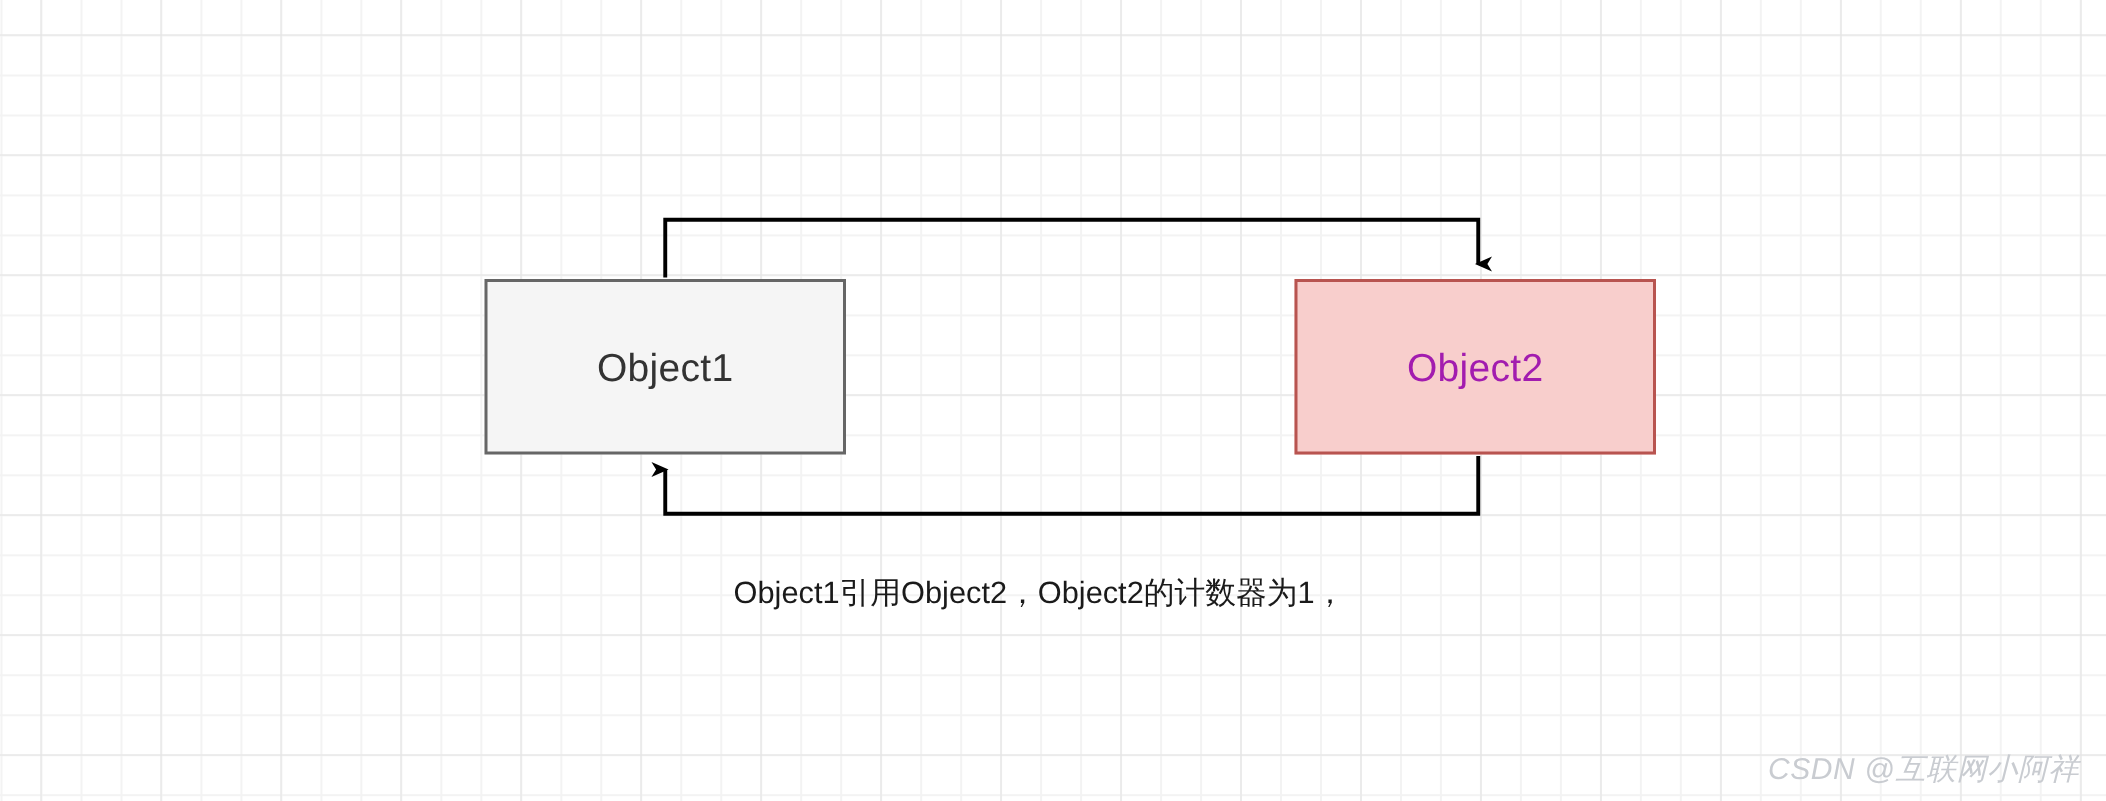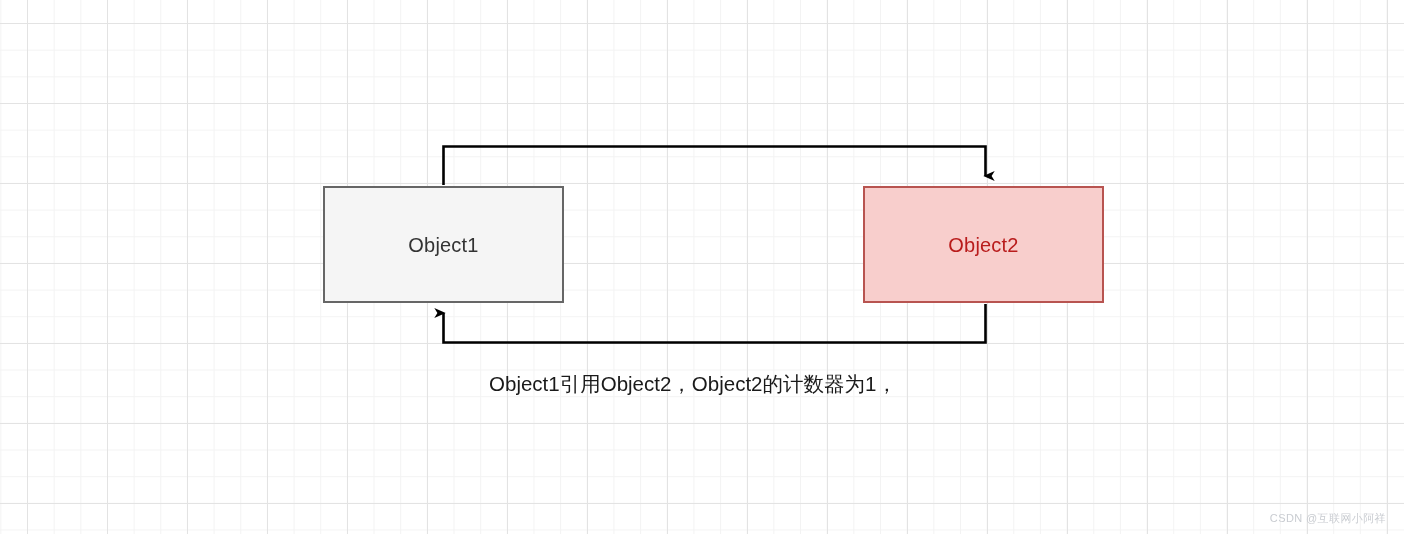--- a/index.html
+++ b/index.html
@@ -42,21 +42,21 @@
   }
 
   .node {
     position: absolute;
     box-sizing: border-box;
     display: flex;
     align-items: center;
     justify-content: center;
   }
   .node-label {
-    font-size: 20px;
+    font-size: 26px;
     line-height: 1;
     letter-spacing: 0.2px;
     white-space: nowrap;
   }
 
   #node-object1 {
     left: 323px;
     top: 186px;
     width: 241px;
     height: 117px;
@@ -66,42 +66,43 @@
   #node-object1 .node-label { color: #333333; }
 
   #node-object2 {
     left: 863px;
     top: 186px;
     width: 241px;
     height: 117px;
     background: #f8cecc;
     border: 2px solid #b85450;
   }
-  #node-object2 .node-label { color: #b91c1c; }
+  #node-object2 .node-label { color: #a21caf; }
 
   #caption {
     position: absolute;
     left: 0;
-    top: 368px;
+    top: 380px;
     width: 1386px;
     text-align: center;
     color: #1a1a1a;
     font-size: 20.5px;
     line-height: 31px;
   }
   #caption .cap-line { display: block; white-space: nowrap; }
 
   #watermark {
     position: absolute;
     right: 18px;
     bottom: 8px;
     color: #c9ccd1;
-    font-size: 11px;
+    font-size: 20px;
     letter-spacing: 0.4px;
     white-space: nowrap;
+    font-style: italic;
   }
 </style>
 </head>
 <body>
 
 <div id="canvas">
 
   <svg class="edge-layer" width="1404" height="534" viewBox="0 0 1404 534" xmlns="http://www.w3.org/2000/svg">
     <defs>
       <marker id="arrow-down" markerWidth="16" markerHeight="16" refX="5.2" refY="9.2" orient="auto" markerUnits="userSpaceOnUse">

